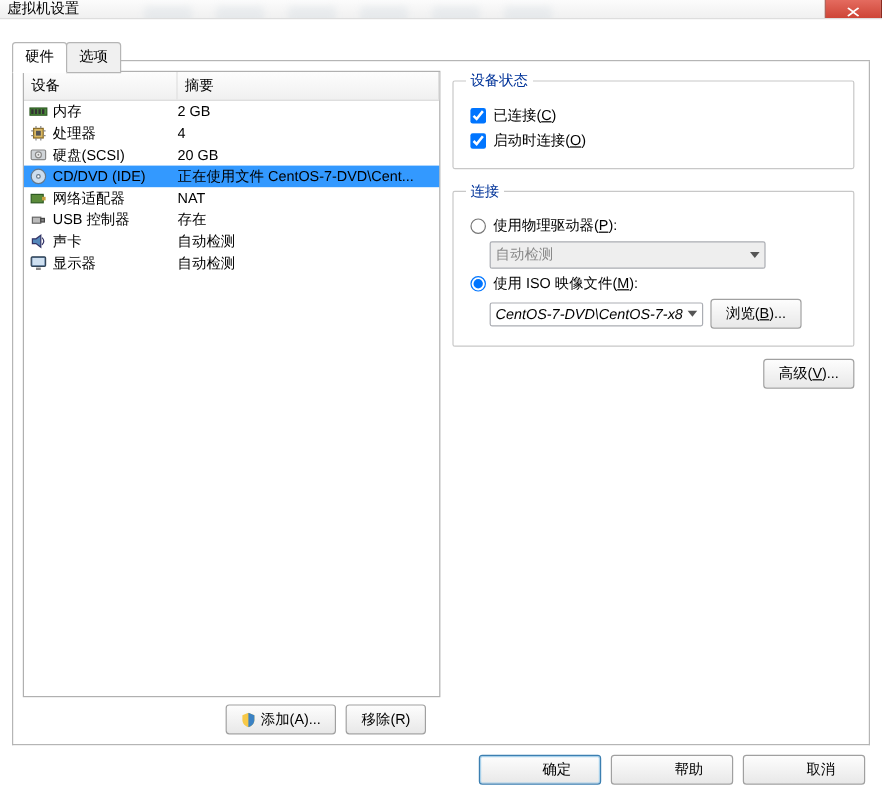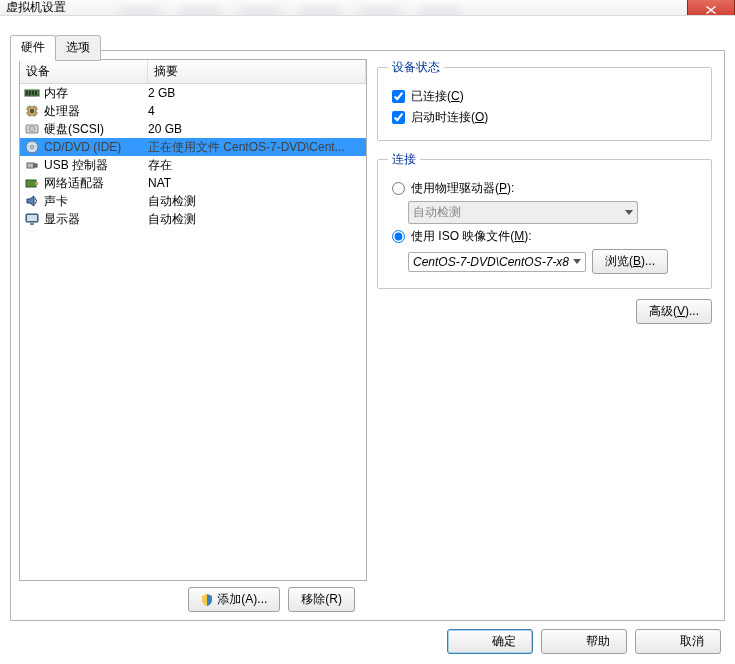--- a/index.html
+++ b/index.html
@@ -21,21 +21,21 @@
   .tabpanel { border:1px solid #b5b5b5; border-top:none; padding:8px; height:570px; display:flex; gap:10px;}
 
   
   .left { width:348px; display:flex; flex-direction:column; }
   .listbox { flex:1; border:1px solid #b0b0b0; background:#fff; }
   .listhead { display:flex; background:linear-gradient(#fdfdfd,#f0f0f0); border-bottom:1px solid #d6d6d6; }
   .listhead .col { padding:3px 6px; border-right:1px solid #e0e0e0; }
   .col-dev { width:128px; }
   .col-sum { flex:1; }
   .listrow { display:flex; align-items:center; height:18px; padding:0 4px; }
-  .listrow.selected { background:#3399ff; color:#404040;justify-content:center; }
+  .listrow.selected { background:#3399ff; color:#000000;justify-content:center; }
   .listrow .icon { width:16px; height:16px; margin-right:4px; display:flex; align-items:center; justify-content:center;}
   .listrow .dev { width:104px; overflow:hidden; white-space:nowrap; }
   .listrow .sum { flex:1; overflow:hidden; white-space:nowrap; text-overflow:ellipsis;}
   .left-buttons { display:flex; justify-content:flex-end; gap:8px; margin-top:6px; padding-right:12px;}
   .btn { background:linear-gradient(#fdfdfd,#e8e8e8); border:1px solid #a0a0a0; border-radius:3px; padding:3px 12px; cursor:default; display:inline-flex; align-items:center; gap:4px; font-size:12px;}
   .shield{ width:12px; height:12px; }
 
   
   .right { flex:1; display:flex; flex-direction:column; gap:10px; padding-right:4px;}
   fieldset { border:1px solid #c8c8c8; border-radius:2px; padding:8px 10px 10px; margin:0;}
@@ -43,21 +43,21 @@
   .row { display:flex; align-items:center; gap:6px; margin:4px 4px;}
   input[type=checkbox], input[type=radio]{ margin:0; }
   .indent { margin-left:20px; }
   .combo { width:230px; border:1px solid #abadb3; background:#eee; padding:2px 4px; display:flex; justify-content:space-between; align-items:center; border-radius:2px;}
   .combo.enabled{ background:#fff; }
   .arrow { width:0;height:0;border-left:4px solid transparent;border-right:4px solid transparent;border-top:5px solid #555;}
   .right-bottom{ display:flex; justify-content:flex-end; }
 
   
   .bottom { position:absolute; bottom:10px; right:14px; display:flex; gap:8px;}
-  .bottom .btn{ width:86px; justify-content:center;padding-left:40px; }
+  .bottom .btn{ width:102px; justify-content:center;padding-left:40px; }
   .btn.default{ border:1px solid #3c7fb1; box-shadow:0 0 0 1px #a7d0ea inset;}
 
   .u { text-decoration: underline; }
   .disabled { color:#888; }
 
   
   svg { display:block; }
 </style>
 </head>
 <body>
@@ -141,36 +141,36 @@
                   <circle cx="8" cy="8" r="6" fill="#cde" stroke="#678"></circle>
                   <circle cx="8" cy="8" r="1.5" fill="#fff" stroke="#678"></circle>
                 </svg>
               </span>
               <span class="dev">CD/DVD (IDE)</span>
               <span class="sum">正在使用文件 CentOS-7-DVD\Cent...</span>
             </div>
             <div class="listrow">
               <span class="icon">
                 <svg width="16" height="16" viewBox="0 0 16 16">
+                  <rect x="2" y="5" width="10" height="7" fill="#5a8a3a" stroke="#2d5a22"></rect>
+                  <rect x="11" y="7" width="3" height="3" fill="#c9a040"></rect>
+                </svg>
+              </span>
+              <span class="dev">网络适配器</span>
+              <span class="sum">NAT</span>
+            </div>
+            <div class="listrow">
+              <span class="icon">
+                <svg width="16" height="16" viewBox="0 0 16 16">
                   <rect x="3" y="6" width="7" height="5" fill="#bbb" stroke="#666"></rect>
                   <rect x="10" y="7" width="3" height="3" fill="#888" stroke="#444"></rect>
                 </svg>
               </span>
               <span class="dev">USB 控制器</span>
               <span class="sum">存在</span>
-            </div>
-            <div class="listrow">
-              <span class="icon">
-                <svg width="16" height="16" viewBox="0 0 16 16">
-                  <rect x="2" y="5" width="10" height="7" fill="#5a8a3a" stroke="#2d5a22"></rect>
-                  <rect x="11" y="7" width="3" height="3" fill="#c9a040"></rect>
-                </svg>
-              </span>
-              <span class="dev">网络适配器</span>
-              <span class="sum">NAT</span>
             </div>
             <div class="listrow">
               <span class="icon">
                 <svg width="16" height="16" viewBox="0 0 16 16">
                   <path d="M3 6 H6 L10 3 V13 L6 10 H3 Z" fill="#5588bb" stroke="#336"></path>
                   <path d="M11 5 Q14 8 11 11" fill="none" stroke="#336"></path>
                 </svg>
               </span>
               <span class="dev">声卡</span>
               <span class="sum">自动检测</span>

